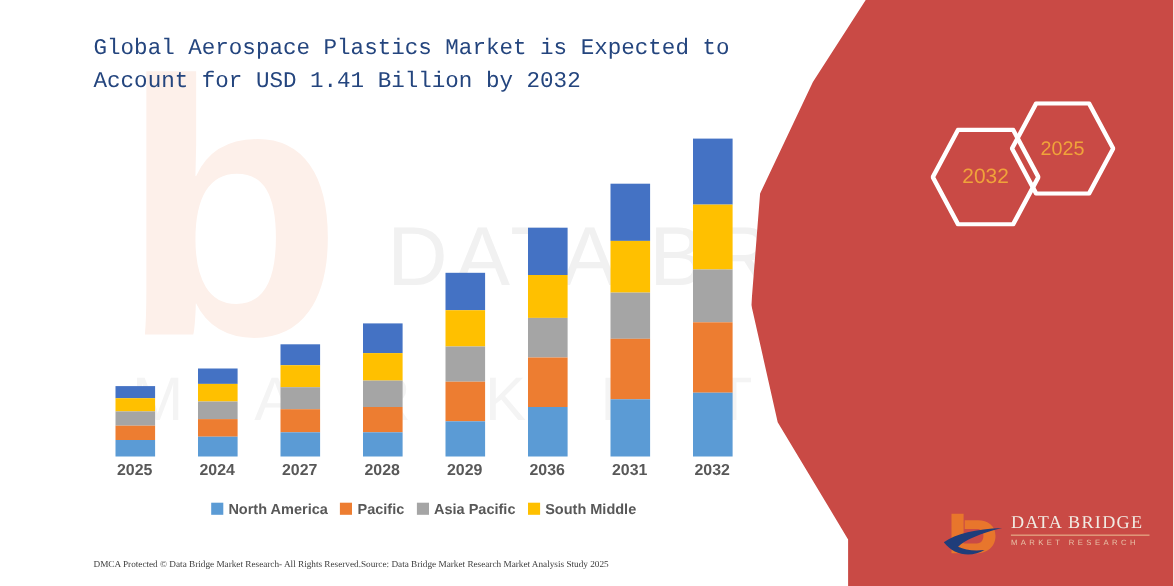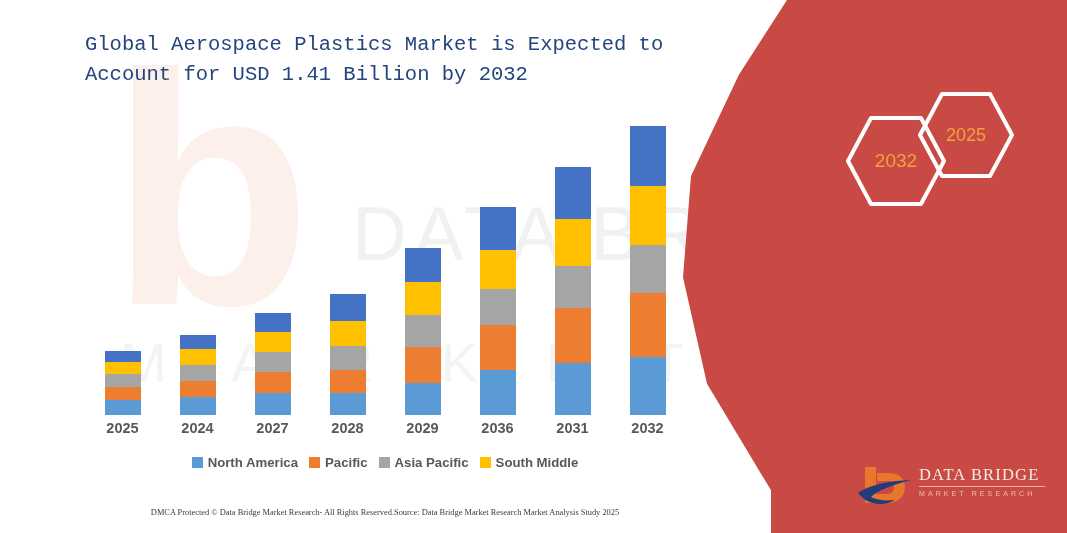--- a/index.html
+++ b/index.html
@@ -67,21 +67,21 @@
     position:absolute; left:85px; top:455px; width:600px;
     display:flex; justify-content:center; align-items:center; gap:11px;
     flex-wrap:nowrap;
   }
   .leg-item { display:flex; align-items:center; gap:5px; white-space:nowrap; }
   .leg-sw { width:11px; height:11px; display:inline-block; }
   .leg-lb { font-size:13.2px; font-weight:700; color:#585858; }
 
   .footer {
     position:absolute; left:85px; top:508px; width:600px;
-    display:flex; justify-content:center;
+    display:flex; justify-content:flex-start;
     font-family:"Liberation Serif", serif; font-size:8.4px; color:#3b3b3b;
   }
 
   
   .redpanel {
     position:absolute; right:0; top:0; width:400px; height:533px;
     background:#c94a45;
     clip-path: polygon(100% 0, 100% 100%, 26% 100%, 26% 92%, 10% 72%, 4% 52%, 6% 33%, 18% 14%, 30% 0);
   }
   .red-title {

